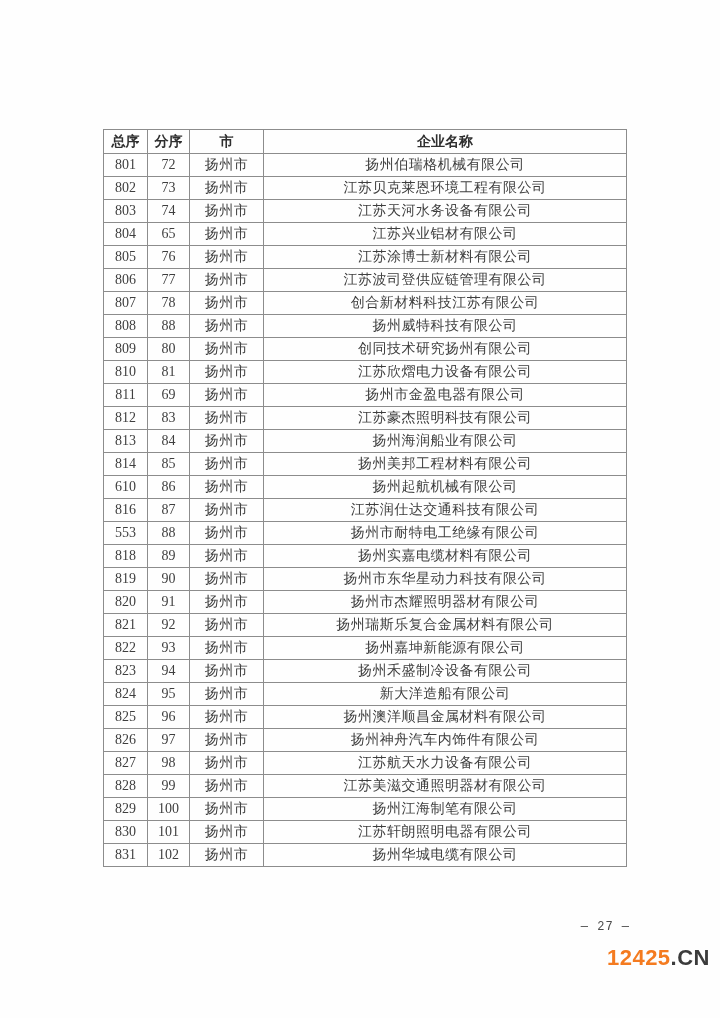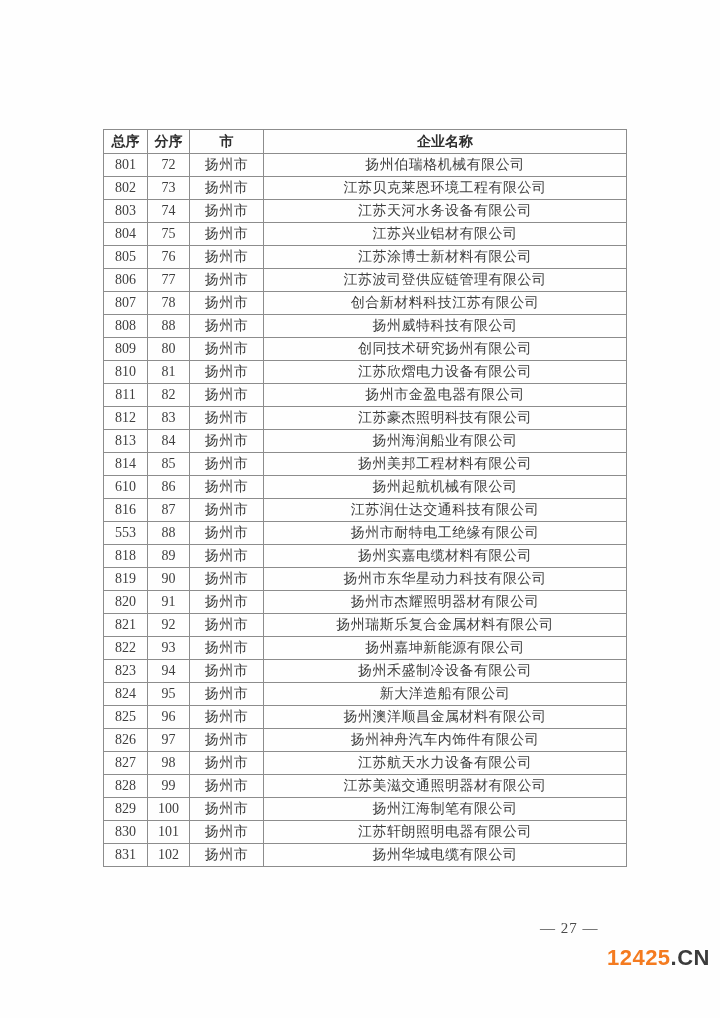--- a/index.html
+++ b/index.html
@@ -50,23 +50,23 @@
   }
   td.city-cell, td.name-cell {
     font-family: "Liberation Sans", sans-serif;
     letter-spacing: 0.5px;
   }
   .page-number {
     position: absolute;
     left: 540px;
     top: 920px;
     width: 90px;
-    text-align: left;
-    font-family: Liberation Serif, serif;
-    font-size: 15px;
+    text-align: right;
+    font-family: Liberation Mono, monospace;
+    font-size: 12px;
     color: #4a4a4a;
     letter-spacing: 1px;
   }
   .watermark {
     position: absolute;
     right: 10px;
     top: 945px;
     font-family: "Liberation Sans", sans-serif;
     font-size: 22px;
     font-weight: bold;
@@ -112,21 +112,21 @@
         <td class="name-cell">江苏贝克莱恩环境工程有限公司</td>
       </tr>
         <tr class="">
         <td class="num-cell">803</td>
         <td class="num-cell">74</td>
         <td class="city-cell">扬州市</td>
         <td class="name-cell">江苏天河水务设备有限公司</td>
       </tr>
         <tr class="">
         <td class="num-cell">804</td>
-        <td class="num-cell">75</td>
+        <td class="num-cell">65</td>
         <td class="city-cell">扬州市</td>
         <td class="name-cell">江苏兴业铝材有限公司</td>
       </tr>
         <tr class="">
         <td class="num-cell">805</td>
         <td class="num-cell">76</td>
         <td class="city-cell">扬州市</td>
         <td class="name-cell">江苏涂博士新材料有限公司</td>
       </tr>
         <tr class="">
@@ -154,21 +154,21 @@
         <td class="name-cell">创同技术研究扬州有限公司</td>
       </tr>
         <tr class="">
         <td class="num-cell">810</td>
         <td class="num-cell">81</td>
         <td class="city-cell">扬州市</td>
         <td class="name-cell">江苏欣熠电力设备有限公司</td>
       </tr>
         <tr class="">
         <td class="num-cell">811</td>
-        <td class="num-cell">82</td>
+        <td class="num-cell">69</td>
         <td class="city-cell">扬州市</td>
         <td class="name-cell">扬州市金盈电器有限公司</td>
       </tr>
         <tr class="">
         <td class="num-cell">812</td>
         <td class="num-cell">83</td>
         <td class="city-cell">扬州市</td>
         <td class="name-cell">江苏豪杰照明科技有限公司</td>
       </tr>
         <tr class="">

